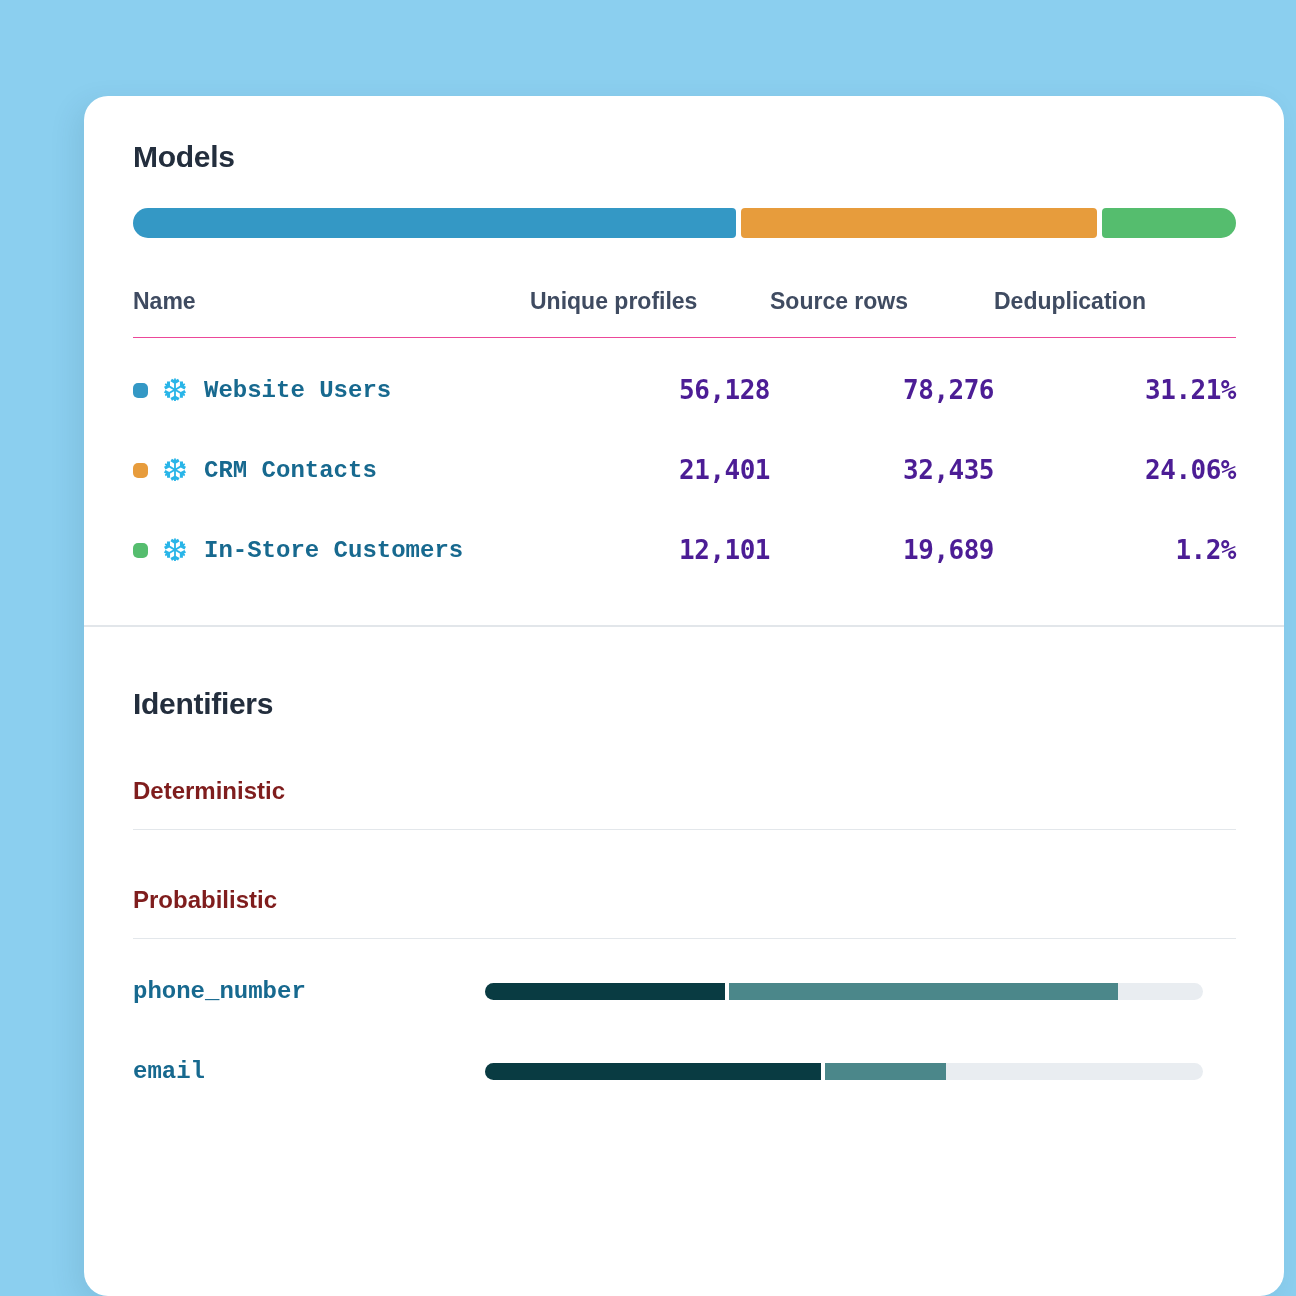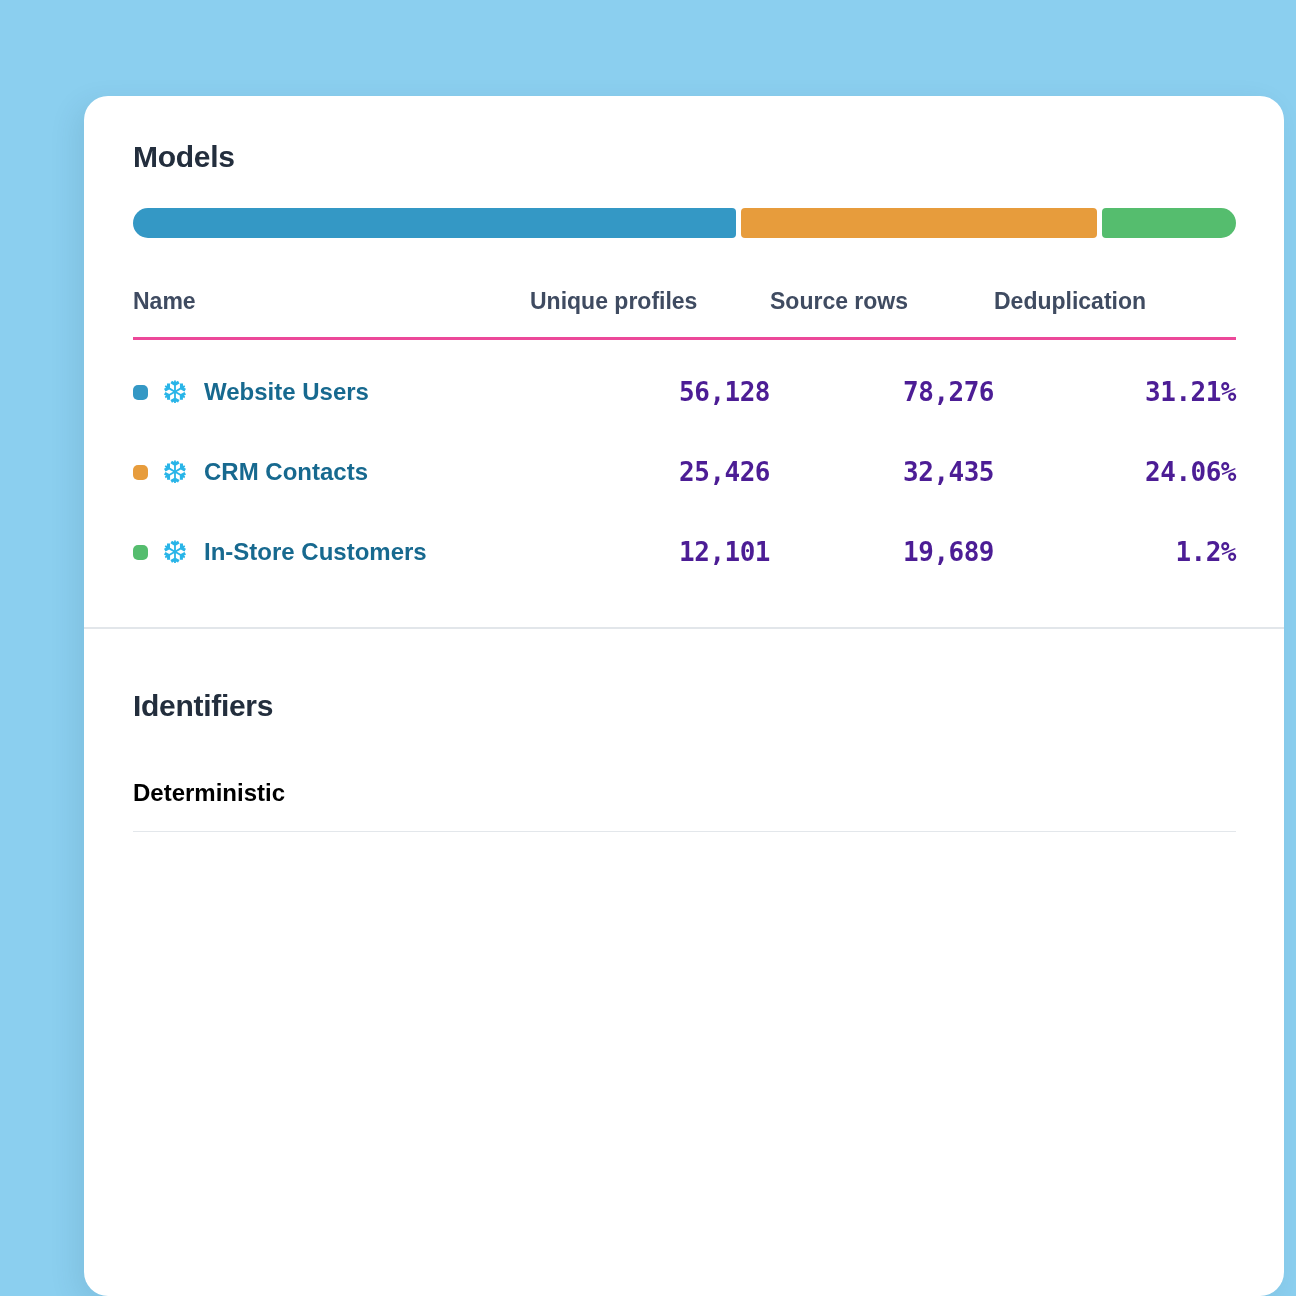--- a/index.html
+++ b/index.html
@@ -46,21 +46,21 @@
   .stack-seg.last  { border-radius: 4px 15px 15px 4px; }
   
   .grid-cols {
     display: grid;
     grid-template-columns: 1fr 240px 224px 242px;
     align-items: center;
   }
   .table-header {
     margin-top: 50px;
     padding-bottom: 22px;
-    border-bottom: 3px solid #ec4899;
+    border-bottom: 1px solid #ec4899;
     font-size: 23px;
     font-weight: bold;
     color: #3f4b61;
   }
   .table-header .col-right { text-align: left; }
   .model-rows { margin-top: 12px; }
   .model-row { height: 80px; }
   .name-cell { display: flex; align-items: center; }
   .marker {
     width: 15px; height: 15px;
@@ -74,20 +74,21 @@
     line-height: 1;
     color: #29b5e8;
     flex: 0 0 auto;
   }
   .model-link, .id-link {
     font-size: 24px;
     font-weight: bold;
     color: #17698f;
     text-decoration: none;
     cursor: pointer;
+    font-family: Liberation Mono, monospace;
   }
   .model-link { margin-left: 16px; }
   .num {
     text-align: right;
     font-family: "DejaVu Sans Mono", monospace;
     font-weight: bold;
     font-size: 26px;
     color: #4c1d95;
     letter-spacing: -0.5px;
   }
@@ -95,21 +96,21 @@
     height: 2px;
     background: #e2e6ea;
     margin-top: 35px;
   }
   
   .identifiers-section { padding-top: 60px; }
   .group-label {
     margin-top: 56px;
     font-size: 24px;
     font-weight: bold;
-    color: #000000;
+    color: #7f1d1d;
   }
   .group-divider {
     margin-top: 24px;
     height: 1px;
     background: #e3e7eb;
   }
   .group-rows { margin-top: 12px; }
   .id-row {
     display: grid;
     grid-template-columns: 352px 718px;
@@ -159,21 +160,21 @@
     <div class="num">78,276</div>
     <div class="num">31.21%</div>
   </div>
 
   <div class="grid-cols model-row">
     <div class="name-cell">
       <span class="marker" style="background: rgb(231, 156, 60);"></span>
       <span class="snowflake">❆</span>
       <a class="model-link">CRM Contacts</a>
     </div>
-    <div class="num">25,426</div>
+    <div class="num">21,401</div>
     <div class="num">32,435</div>
     <div class="num">24.06%</div>
   </div>
 
   <div class="grid-cols model-row">
     <div class="name-cell">
       <span class="marker" style="background: rgb(85, 189, 110);"></span>
       <span class="snowflake">❆</span>
       <a class="model-link">In-Store Customers</a>
     </div>
@@ -187,16 +188,39 @@
   <div class="full-divider"></div>
 
   <div class="content identifiers-section">
     <h2 class="section-title">Identifiers</h2>
     <div id="identifier-groups">
   <div class="id-group">
     <div class="group-label">Deterministic</div>
     <div class="group-divider"></div>
   </div>
 
+  <div class="id-group">
+    <div class="group-label">Probabilistic</div>
+    <div class="group-divider"></div>
+    <div class="group-rows">
+  <div class="id-row">
+    <a class="id-link">phone_number</a>
+    <div class="bar-track">
+      <span class="seg-dark" style="width: 33.4%; background: rgb(9, 59, 66);"></span>
+      <span class="seg-gap"></span>
+      <span class="seg-teal" style="width: 54.2%; background: rgb(75, 135, 138);"></span>
+    </div>
+  </div>
+
+  <div class="id-row">
+    <a class="id-link">email</a>
+    <div class="bar-track">
+      <span class="seg-dark" style="width: 46.8%; background: rgb(9, 59, 66);"></span>
+      <span class="seg-gap"></span>
+      <span class="seg-teal" style="width: 16.9%; background: rgb(75, 135, 138);"></span>
+    </div>
+  </div>
+</div>
+  </div>
 </div>
   </div>
 
 </div>
 
 </body></html>

